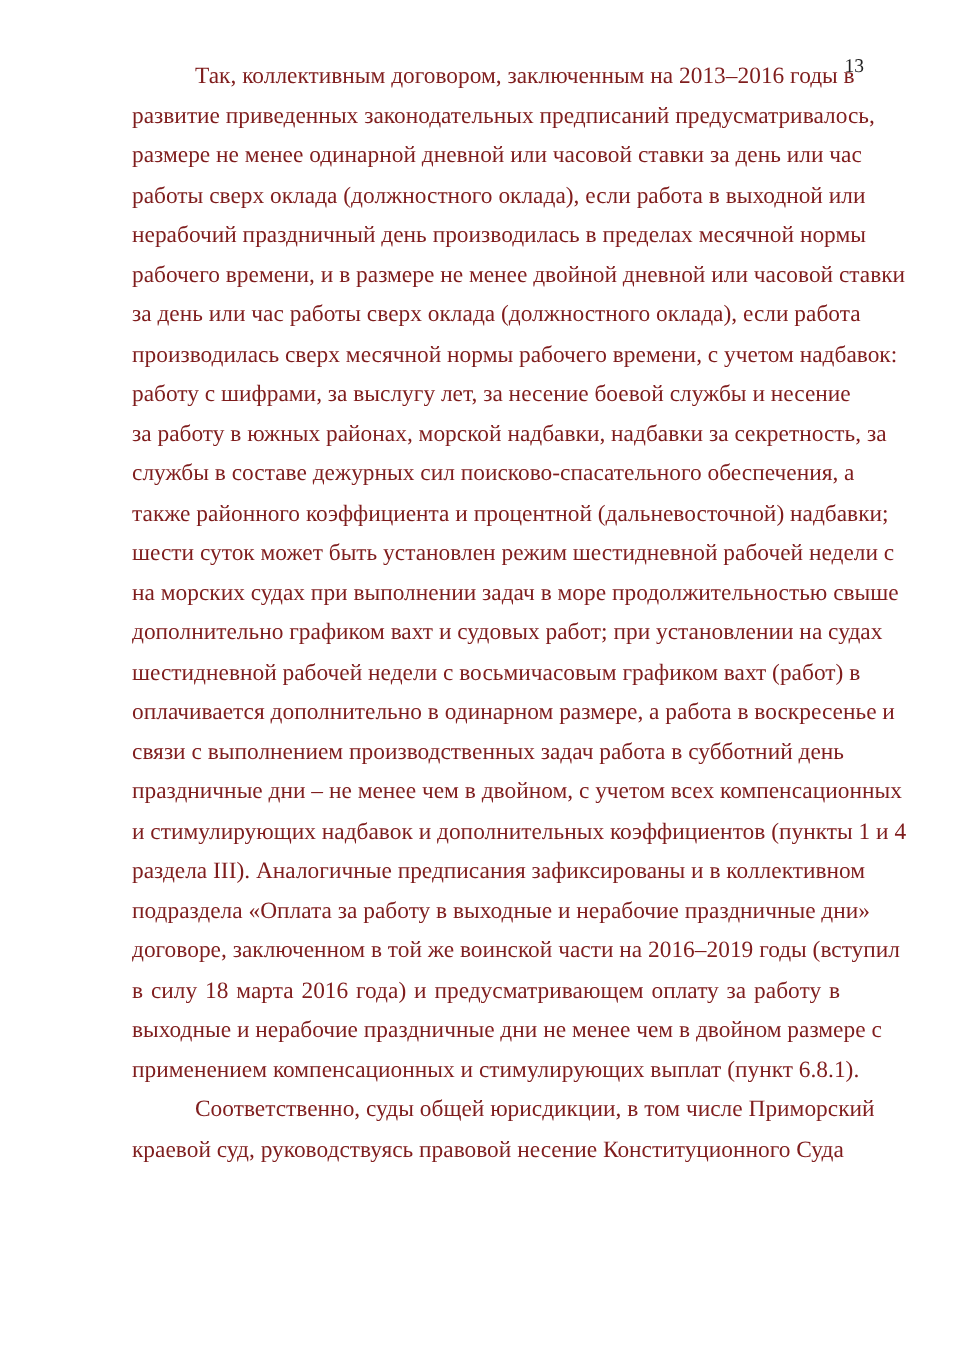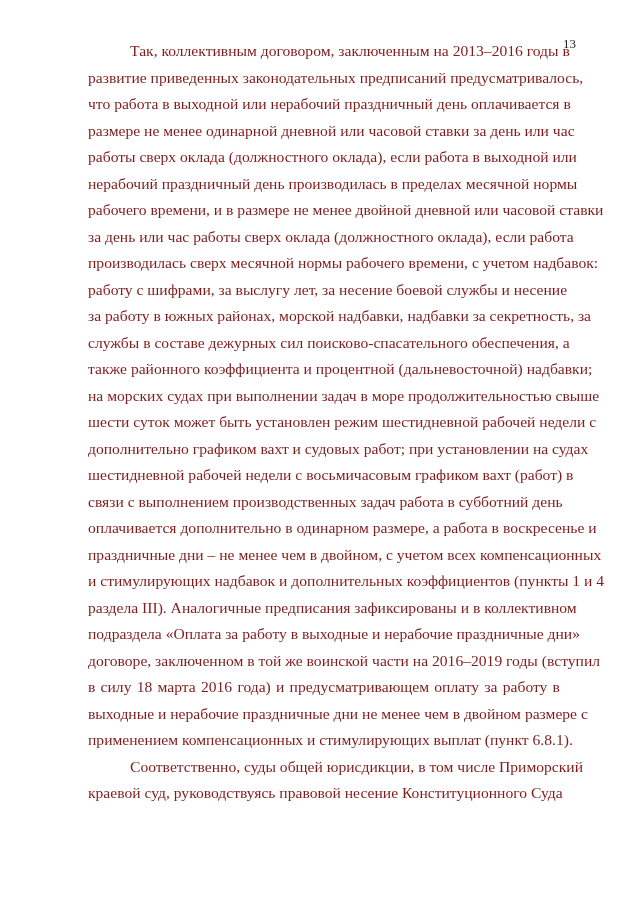--- a/index.html
+++ b/index.html
@@ -12,37 +12,36 @@
 </style>
 </head>
 <body>
 
 <div class="page-num">13</div>
 
 <div class="content">
   <div id="p0">
       <span class="line indent">Так, коллективным договором, заключенным на 2013–2016 годы в</span>
       <span class="line">развитие приведенных законодательных предписаний предусматривалось,</span>
-      <span class="line">что работа в выходной или нерабочий праздничный день оплачивается в</span>
       <span class="line">размере не менее одинарной дневной или часовой ставки за день или час</span>
       <span class="line">работы сверх оклада (должностного оклада), если работа в выходной или</span>
       <span class="line">нерабочий праздничный день производилась в пределах месячной нормы</span>
       <span class="line">рабочего времени, и в размере не менее двойной дневной или часовой ставки</span>
       <span class="line">за день или час работы сверх оклада (должностного оклада), если работа</span>
       <span class="line">производилась сверх месячной нормы рабочего времени, с учетом надбавок:</span>
       <span class="line">работу с шифрами, за выслугу лет, за несение боевой службы и несение</span>
       <span class="line">за работу в южных районах, морской надбавки, надбавки за секретность, за</span>
       <span class="line">службы в составе дежурных сил поисково-спасательного обеспечения, а</span>
       <span class="line">также районного коэффициента и процентной (дальневосточной) надбавки;</span>
+      <span class="line">шести суток может быть установлен режим шестидневной рабочей недели с</span>
       <span class="line">на морских судах при выполнении задач в море продолжительностью свыше</span>
-      <span class="line">шести суток может быть установлен режим шестидневной рабочей недели с</span>
       <span class="line">дополнительно графиком вахт и судовых работ; при установлении на судах</span>
       <span class="line">шестидневной рабочей недели с восьмичасовым графиком вахт (работ) в</span>
+      <span class="line">оплачивается дополнительно в одинарном размере, а работа в воскресенье и</span>
       <span class="line">связи с выполнением производственных задач работа в субботний день</span>
-      <span class="line">оплачивается дополнительно в одинарном размере, а работа в воскресенье и</span>
       <span class="line">праздничные дни – не менее чем в двойном, с учетом всех компенсационных</span>
       <span class="line">и стимулирующих надбавок и дополнительных коэффициентов (пункты 1 и 4</span>
       <span class="line">раздела III). Аналогичные предписания зафиксированы и в коллективном</span>
       <span class="line">подраздела «Оплата за работу в выходные и нерабочие праздничные дни»</span>
       <span class="line">договоре, заключенном в той же воинской части на 2016–2019 годы (вступил</span>
       <span class="line">в силу 18 марта 2016 года) и предусматривающем оплату за работу в</span>
       <span class="line">выходные и нерабочие праздничные дни не менее чем в двойном размере с</span>
       <span class="line last">применением компенсационных и стимулирующих выплат (пункт 6.8.1).</span>
     </div>
   <div id="p1">

